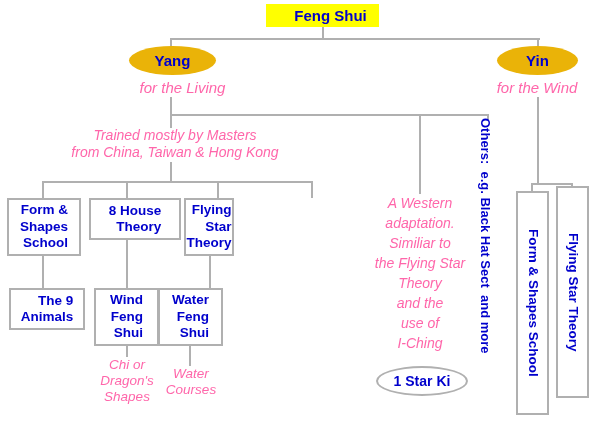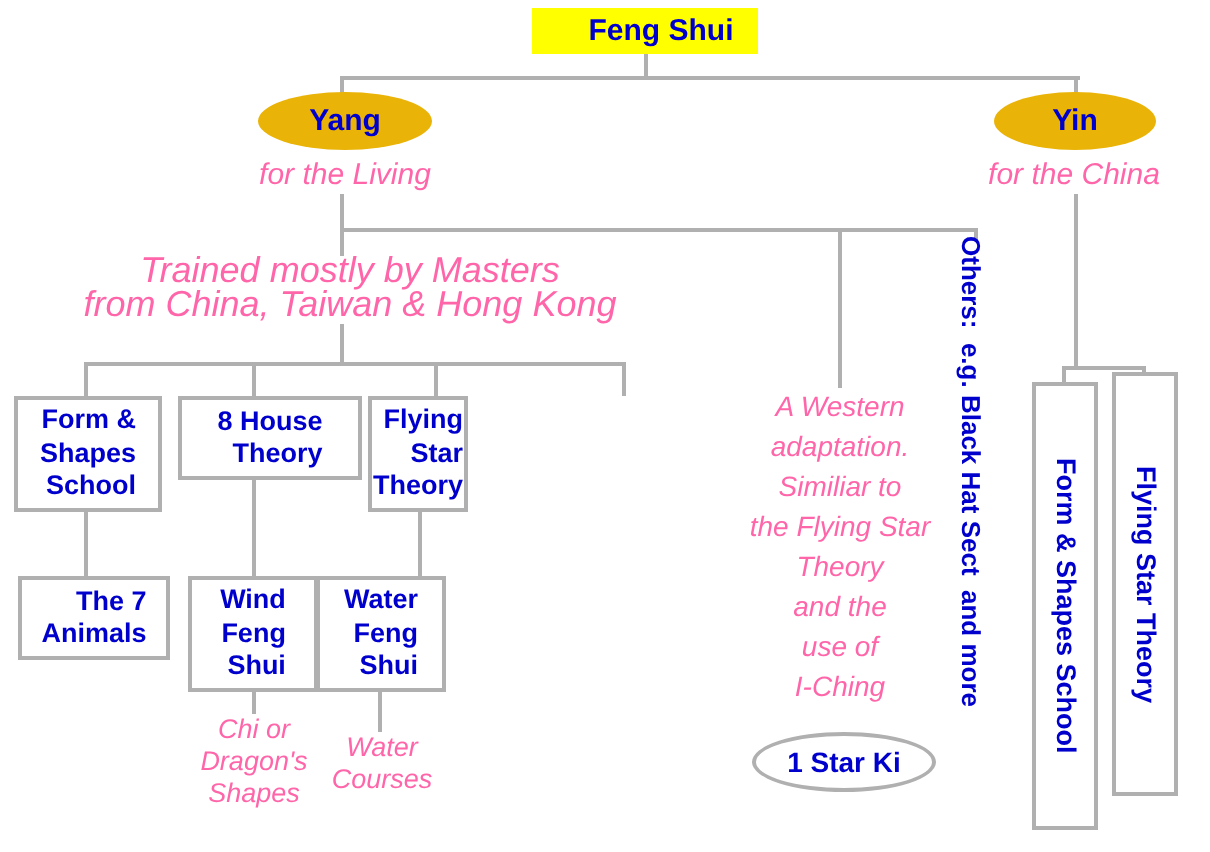--- a/index.html
+++ b/index.html
@@ -51,36 +51,36 @@
   <div class="line" style="left:537px;top:97px;width:2px;height:87px"></div>
   <div class="line" style="left:531px;top:183px;width:42px;height:2px"></div>
   <div class="line" style="left:531px;top:183px;width:2px;height:9px"></div>
   <div class="line" style="left:571px;top:183px;width:2px;height:9px"></div>
 
   <div class="node rect" style="left:266px;top:4px;width:113px;height:23px">Feng Shui</div>
 
   <div class="node pill" style="left:129px;top:46px;width:87px;height:29px">Yang</div>
   <div class="node pill" style="left:497px;top:46px;width:81px;height:29px">Yin</div>
 
-  <div class="pink" style="left:105px;top:79px;width:135px;font-size:15px">for the Living</div>
-  <div class="pink" style="left:472px;top:79px;width:130px;font-size:15px">for the China</div>
+  <div class="pink" style="left:115px;top:79px;width:135px;font-size:15px">for the Living</div>
+  <div class="pink" style="left:472px;top:79px;width:130px;font-size:15px">for the Wind</div>
 
-  <div class="pink" style="left:30px;top:127px;width:290px;font-size:18px;line-height:17px">Trained mostly by Masters
+  <div class="pink" style="left:30px;top:127px;width:290px;font-size:14px;line-height:17px">Trained mostly by Masters
 from China, Taiwan &amp; Hong Kong</div>
 
   <div class="node box" style="left:7px;top:198px;width:74px;height:58px">Form &amp;
 Shapes
 School</div>
   <div class="node box" style="left:89px;top:198px;width:92px;height:42px">8 House
 Theory</div>
   <div class="node box" style="left:184px;top:198px;width:50px;height:58px">Flying
 Star
 Theory</div>
 
-  <div class="node box" style="left:9px;top:288px;width:76px;height:42px">The 7
+  <div class="node box" style="left:9px;top:288px;width:76px;height:42px">The 9
 Animals</div>
   <div class="node box" style="left:94px;top:288px;width:65px;height:58px">Wind
 Feng
 Shui</div>
   <div class="node box" style="left:158px;top:288px;width:65px;height:58px">Water
 Feng
 Shui</div>
 
   <div class="pink" style="left:85px;top:357px;width:84px;font-size:13.5px;line-height:16px">Chi or
 Dragon's

